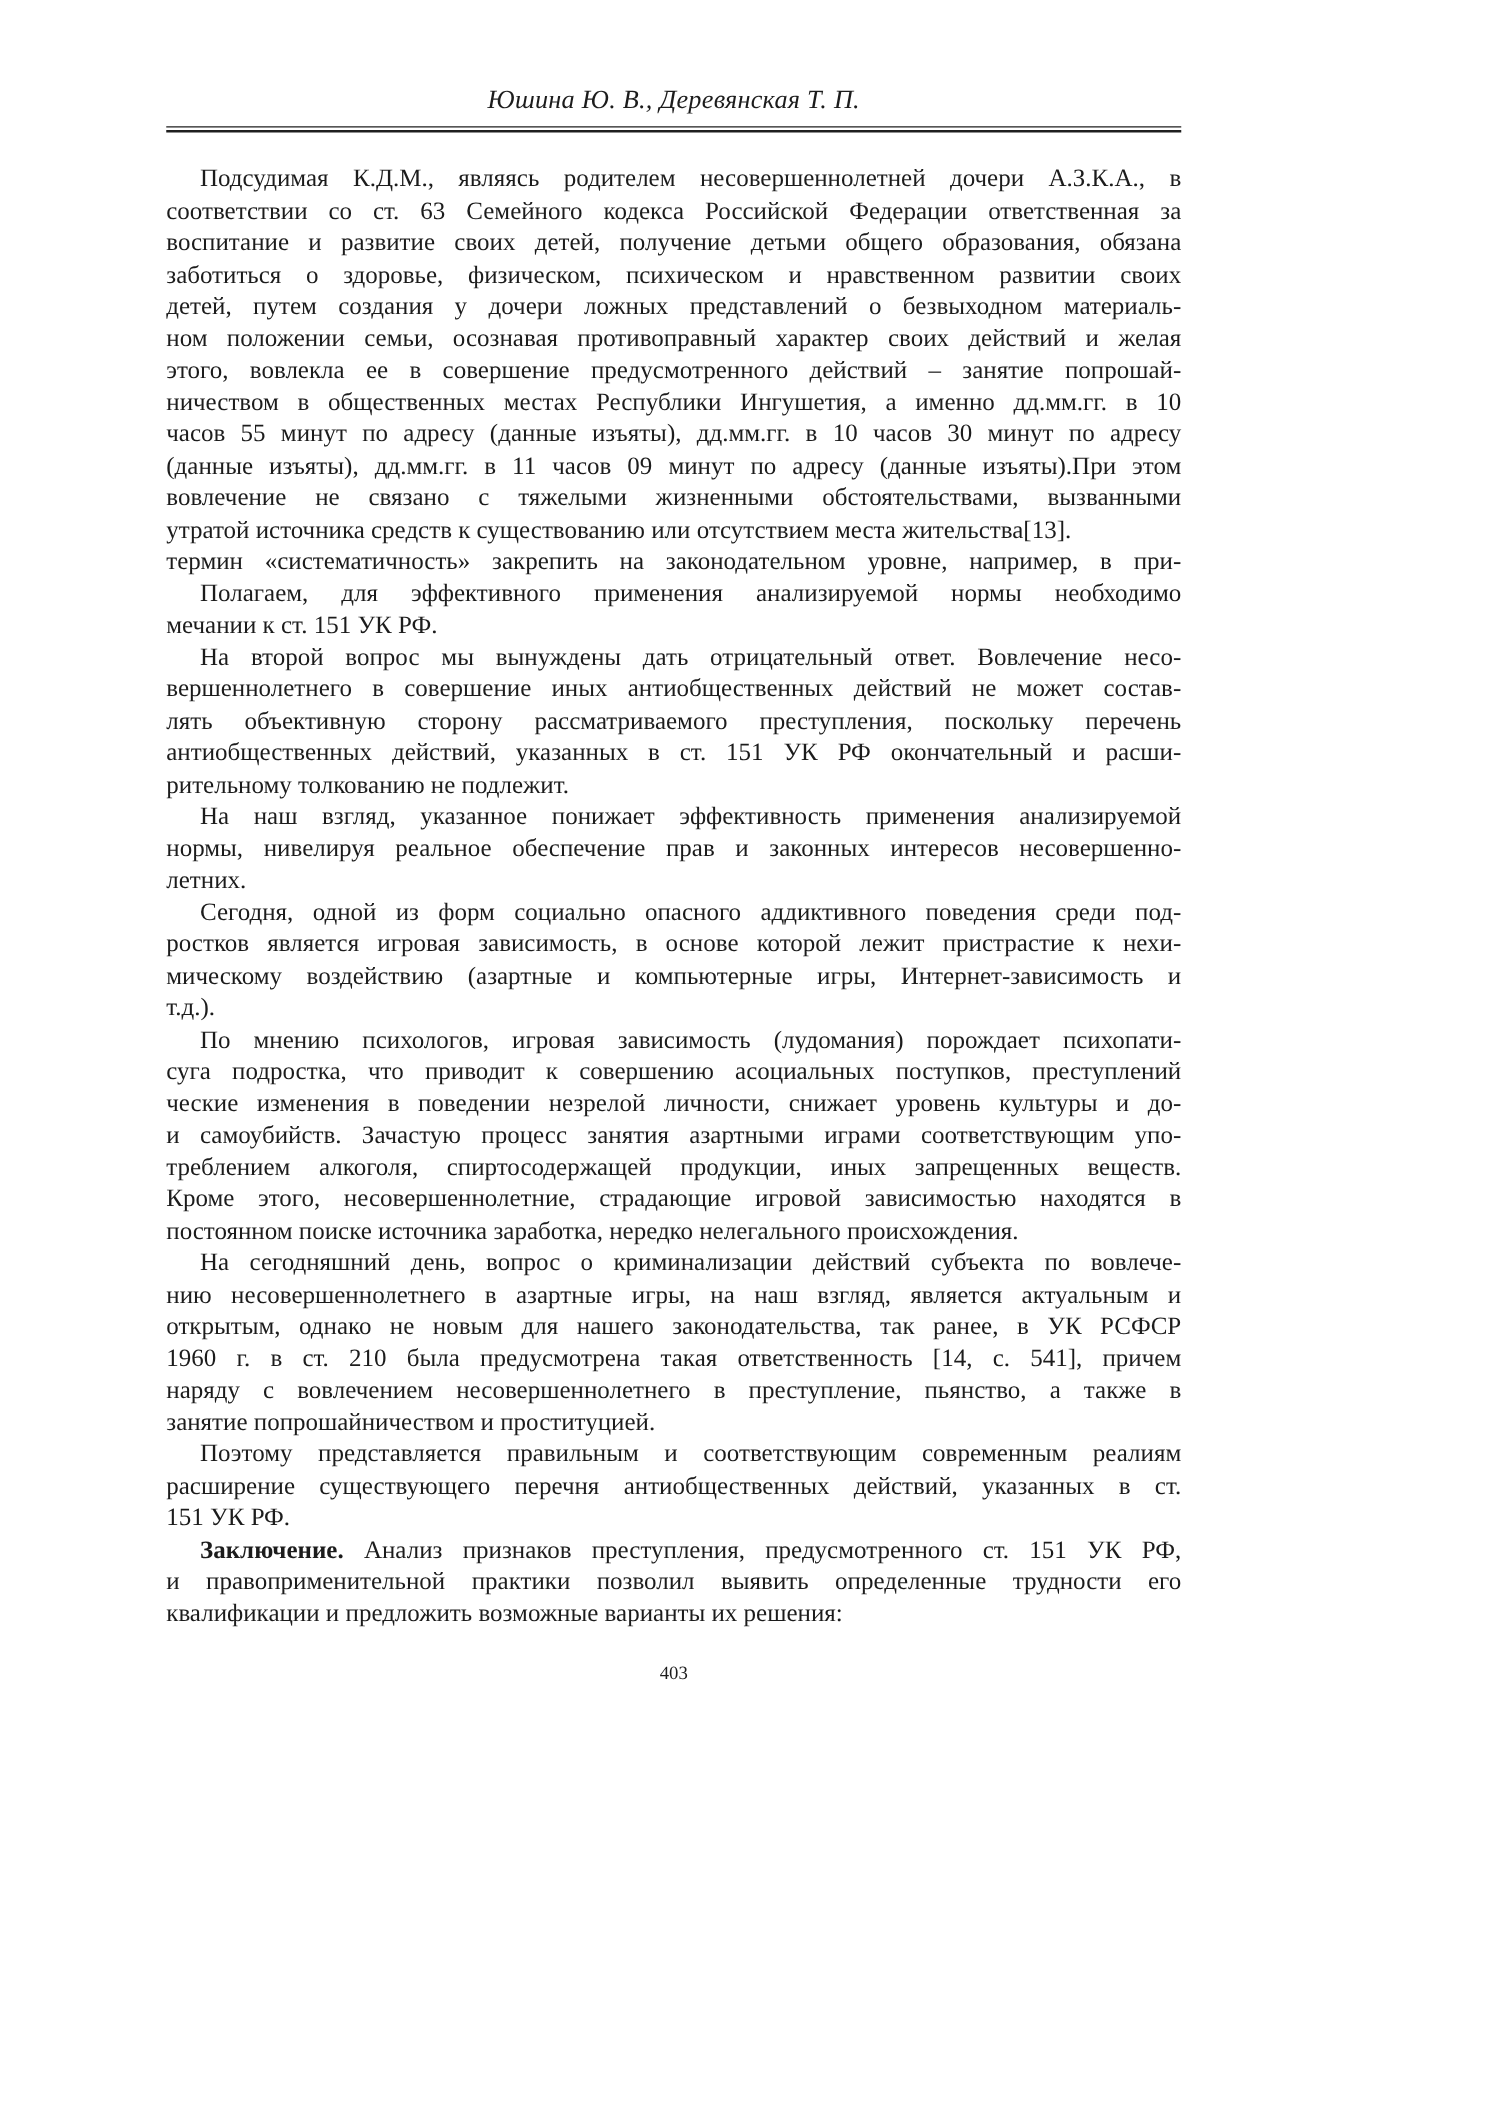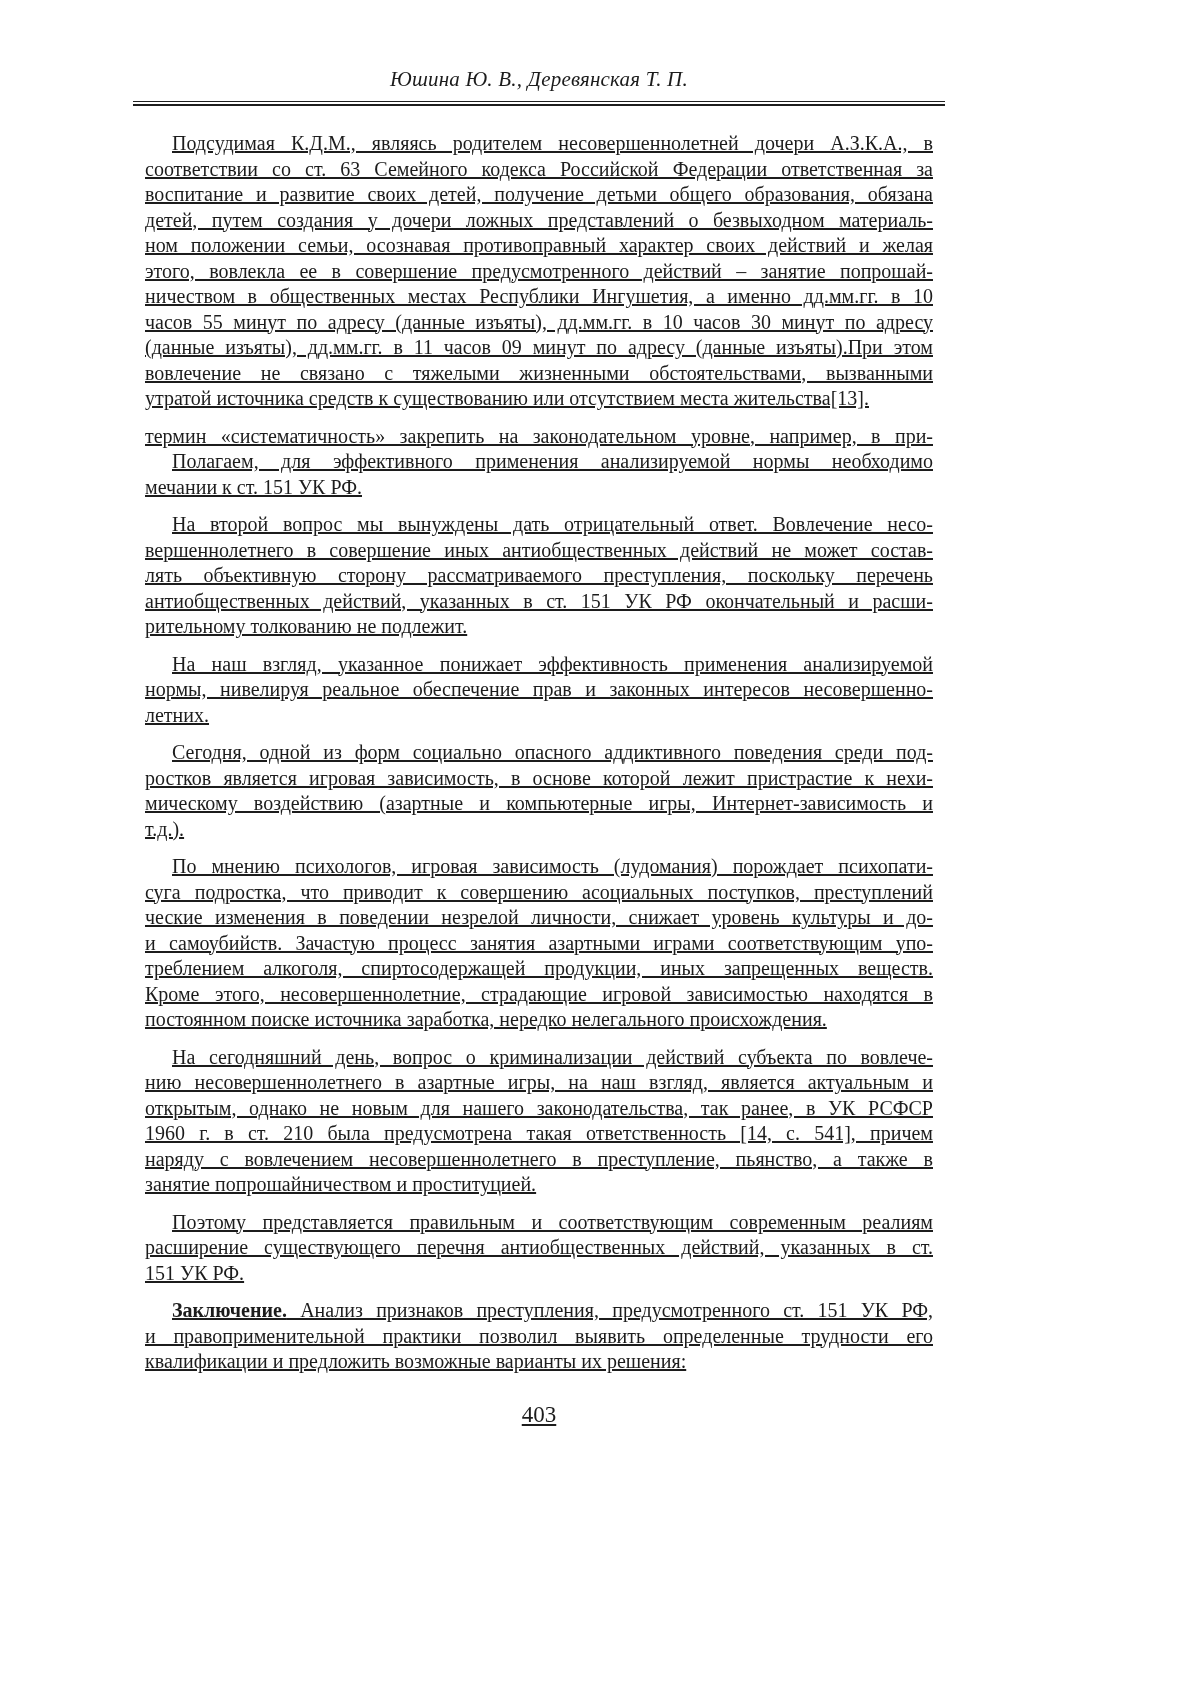--- a/index.html
+++ b/index.html
@@ -33,52 +33,52 @@
     margin-top: 9px;
     height: 2px;               
     border-top: 1px solid #1f1f1f;
     border-bottom: 2px solid #1f1f1f;
   }
   .article {
     margin-top: 25px;
     font-size: 20px;
     line-height: 25.5px;
   }
-  .para { margin: 12px; text-decoration: underline; }
+  .para { margin: 0; }
   .line {
     text-align: justify;
     text-align-last: justify;
     white-space: normal;
   }
   .line.first { text-indent: 27px; }
   .line.end { text-align-last: auto; }
   .lead { font-weight: bold; }
   .page-number {
     margin-top: 27px;
-    font-size: 23px;
+    font-size: 15px;
     text-align: center;
-    text-decoration: underline;
   }
 </style>
 </head>
 <body>
 
 <div class="page">
 
   <div class="block">
     <div class="running-head">Юшина Ю. В., Деревянская Т. П.</div>
     <div class="header-rule"></div>
   </div>
 
   <div class="block article">
     <div>
         <div class="para">
           <div class="line first">Подсудимая К.Д.М., являясь родителем несовершеннолетней дочери А.З.К.А., в</div>
           <div class="line">соответствии со ст. 63 Семейного кодекса Российской Федерации ответственная за</div>
           <div class="line">воспитание и развитие своих детей, получение детьми общего образования, обязана</div>
+          <div class="line">заботиться о здоровье, физическом, психическом и нравственном развитии своих</div>
           <div class="line">детей, путем создания у дочери ложных представлений о безвыходном материаль-</div>
           <div class="line">ном положении семьи, осознавая противоправный характер своих действий и желая</div>
           <div class="line">этого, вовлекла ее в совершение предусмотренного действий – занятие попрошай-</div>
           <div class="line">ничеством в общественных местах Республики Ингушетия, а именно дд.мм.гг. в 10</div>
           <div class="line">часов 55 минут по адресу (данные изъяты), дд.мм.гг. в 10 часов 30 минут по адресу</div>
           <div class="line">(данные изъяты), дд.мм.гг. в 11 часов 09 минут по адресу (данные изъяты).При этом</div>
           <div class="line">вовлечение не связано с тяжелыми жизненными обстоятельствами, вызванными</div>
           <div class="line end">утратой источника средств к существованию или отсутствием места жительства[13].</div>
         </div>
         <div class="para">

